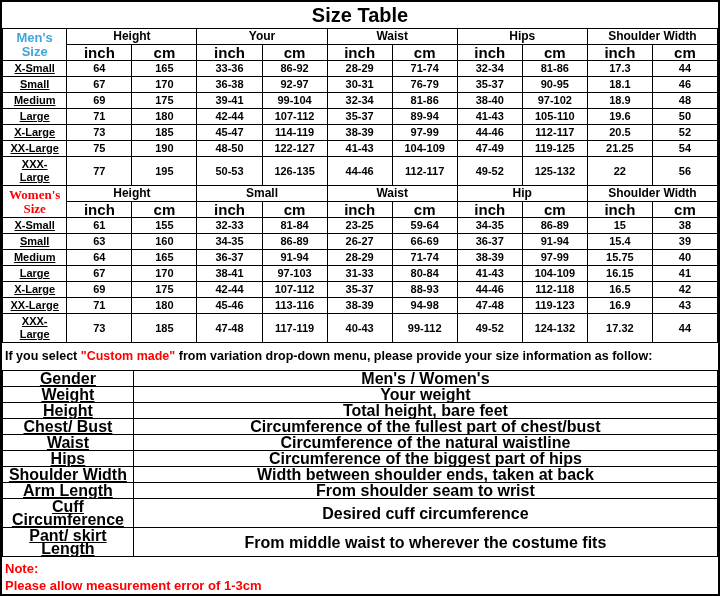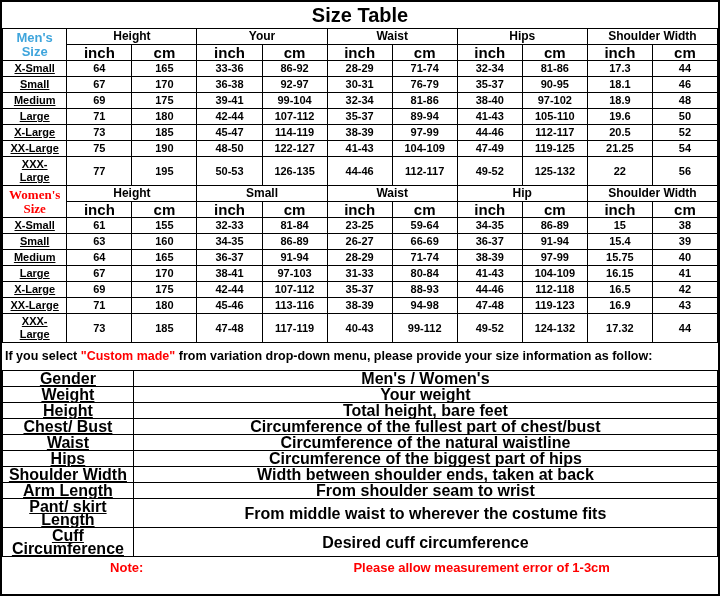--- a/index.html
+++ b/index.html
@@ -45,21 +45,21 @@
     height:27px;line-height:27px;
     font-size:12.5px;font-weight:bold;
     padding-left:3px;
     white-space:nowrap;overflow:hidden;
   }
   .meas-table col.m-label{width:18.3%;}
   .meas-table td{font-size:16px;}
   .note-area{
     flex:1;
     padding:3px 3px 0 3px;
-    display:flex;justify-content:space-around;
+    display:flex;flex-direction:column;justify-content:space-around;
   }
   .note-line{
     font-size:13px;font-weight:bold;line-height:16px;
   }
 </style>
 </head>
 <body>
 
 <div class="sheet">
 
@@ -347,26 +347,26 @@
         </tr>
         <tr>
           <td class="row-label">Shoulder Width</td>
           <td>Width between shoulder ends, taken at back</td>
         </tr>
         <tr>
           <td class="row-label">Arm Length</td>
           <td>From shoulder seam to wrist</td>
         </tr>
         <tr>
+          <td class="row-label">Cuff Circumference</td>
+          <td>Desired cuff circumference</td>
+        </tr>
+        <tr>
           <td class="row-label">Pant/ skirt Length</td>
           <td>From middle waist to wherever the costume fits</td>
-        </tr>
-        <tr>
-          <td class="row-label">Cuff Circumference</td>
-          <td>Desired cuff circumference</td>
         </tr>
       </tbody>
   </table>
 
   <div class="note-area">
     <div class="note-line red">Note:</div>
     <div class="note-line red">Please allow measurement error of 1-3cm</div>
   </div>
 
 </div>

